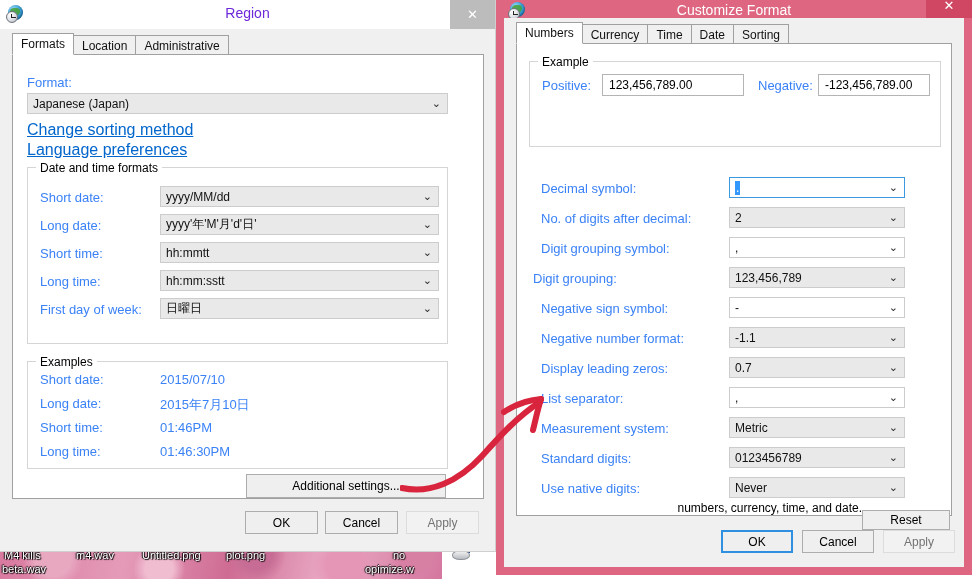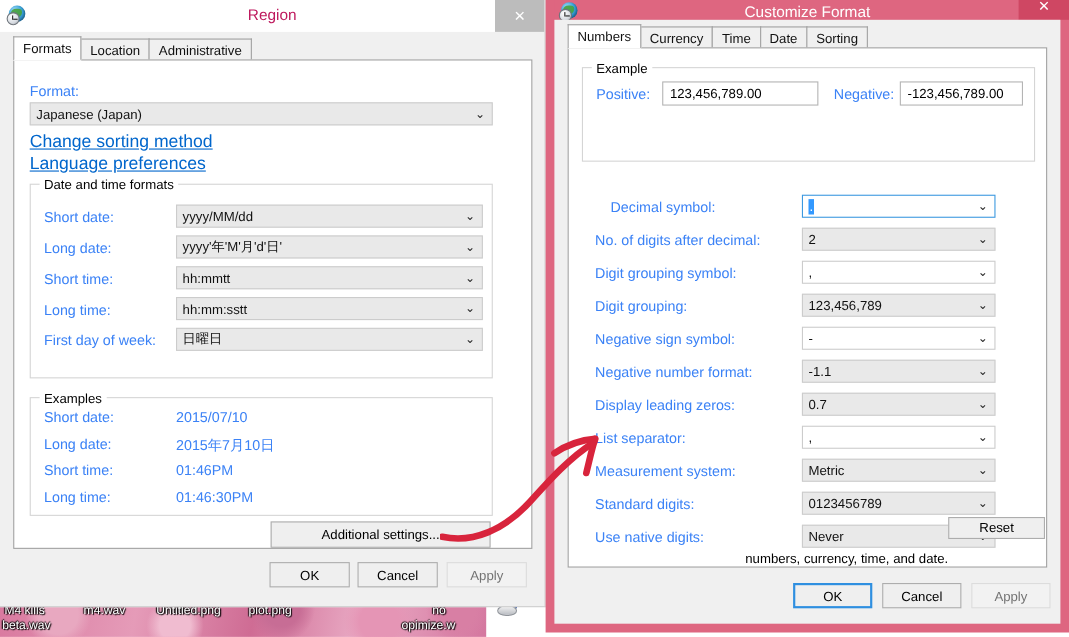--- a/index.html
+++ b/index.html
@@ -127,21 +127,21 @@
 
   
   #region-window {
     left: 0px; top: 0px;
     width: 496px; height: 552px;
     background: #f0f0f0;
     border: 1px solid #cfcfcf;
     border-left: none; border-top: none;
   }
   #region-window .titlebar { background: #ffffff; }
-  #region-window .title-text { color: #be185d; }
+  #region-window .title-text { color: #6d28d9; }
   #region-window .closebtn { background: #bcbcbc; color: #ffffff; }
 
   
   #customize-window {
     left: 496px; top: -8px;
     width: 476px; height: 583px;
     background: #de6680;
     border: 0;
     padding: 8px;
   }
@@ -418,39 +418,39 @@
         <div class="group" style="left:12px; top:17px; width:412px; height:86px;">
           <div class="legend">Example</div>
 
           <div class="lbl" style="left:12px; top:16px;">Positive:</div>
           <div class="textbox" style="left:72px; top:12px; width:142px;">123,456,789.00</div>
 
           <div class="lbl" style="left:228px; top:16px;">Negative:</div>
           <div class="textbox" style="left:288px; top:12px; width:112px;">-123,456,789.00</div>
         </div>
 
-        <div class="lbl" style="left:24px; top:137px;margin-left:14px;">Decimal symbol:</div>
+        <div class="lbl" style="left:24px; top:137px;">Decimal symbol:</div>
         <div class="combo focused" style="left:212px; top:133px; width:176px;">
           <span class="sel-char">.</span>
           <span class="chev">⌄</span>
         </div>
 
         <div class="lbl" style="left:24px; top:167px;">No. of digits after decimal:</div>
         <div class="combo" style="left:212px; top:163px; width:176px;">
           <span>2</span>
           <span class="chev">⌄</span>
         </div>
 
         <div class="lbl" style="left:24px; top:197px;">Digit grouping symbol:</div>
         <div class="combo" style="left:212px; top:193px; width:176px; background:#ffffff;">
           <span>,</span>
           <span class="chev">⌄</span>
         </div>
 
-        <div class="lbl" style="left:24px; top:227px;">Digit grouping:</div>
+        <div class="lbl" style="left:16px; top:227px;">Digit grouping:</div>
         <div class="combo" style="left:212px; top:223px; width:176px;">
           <span>123,456,789</span>
           <span class="chev">⌄</span>
         </div>
 
         <div class="lbl" style="left:24px; top:257px;">Negative sign symbol:</div>
         <div class="combo" style="left:212px; top:253px; width:176px; background:#ffffff;">
           <span>-</span>
           <span class="chev">⌄</span>
         </div>
@@ -489,21 +489,21 @@
         <div class="combo" style="left:212px; top:433px; width:176px;">
           <span>Never</span>
           <span class="chev">⌄</span>
         </div>
       </div>
 
       <div class="static" style="left:28px; top:466px; width:330px;">
         <br>
         <span>numbers, currency, time, and date.</span>
       </div>
-      <div class="btn" style="left:358px; top:452px; width:88px; height:20px;">Reset</div>
+      <div class="btn" style="left:358px; top:492px; width:88px; height:20px;">Reset</div>
 
       <div class="btn focus" style="left:217px; top:512px; width:72px;">OK</div>
       <div class="btn" style="left:298px; top:512px; width:72px;">Cancel</div>
       <div class="btn disabled" style="left:379px; top:512px; width:72px;">Apply</div>
     </div>
   </div>
 
   <svg id="annotation" viewBox="0 0 190 130">
     <path d="M2 118 C 30 124, 58 112, 82 86 C 100 66, 118 46, 140 32" stroke="#d8243c" stroke-width="6" fill="none" stroke-linecap="round"></path>
     <path d="M104 42 C 116 34, 128 30, 141 29" stroke="#d8243c" stroke-width="6" fill="none" stroke-linecap="round"></path>

